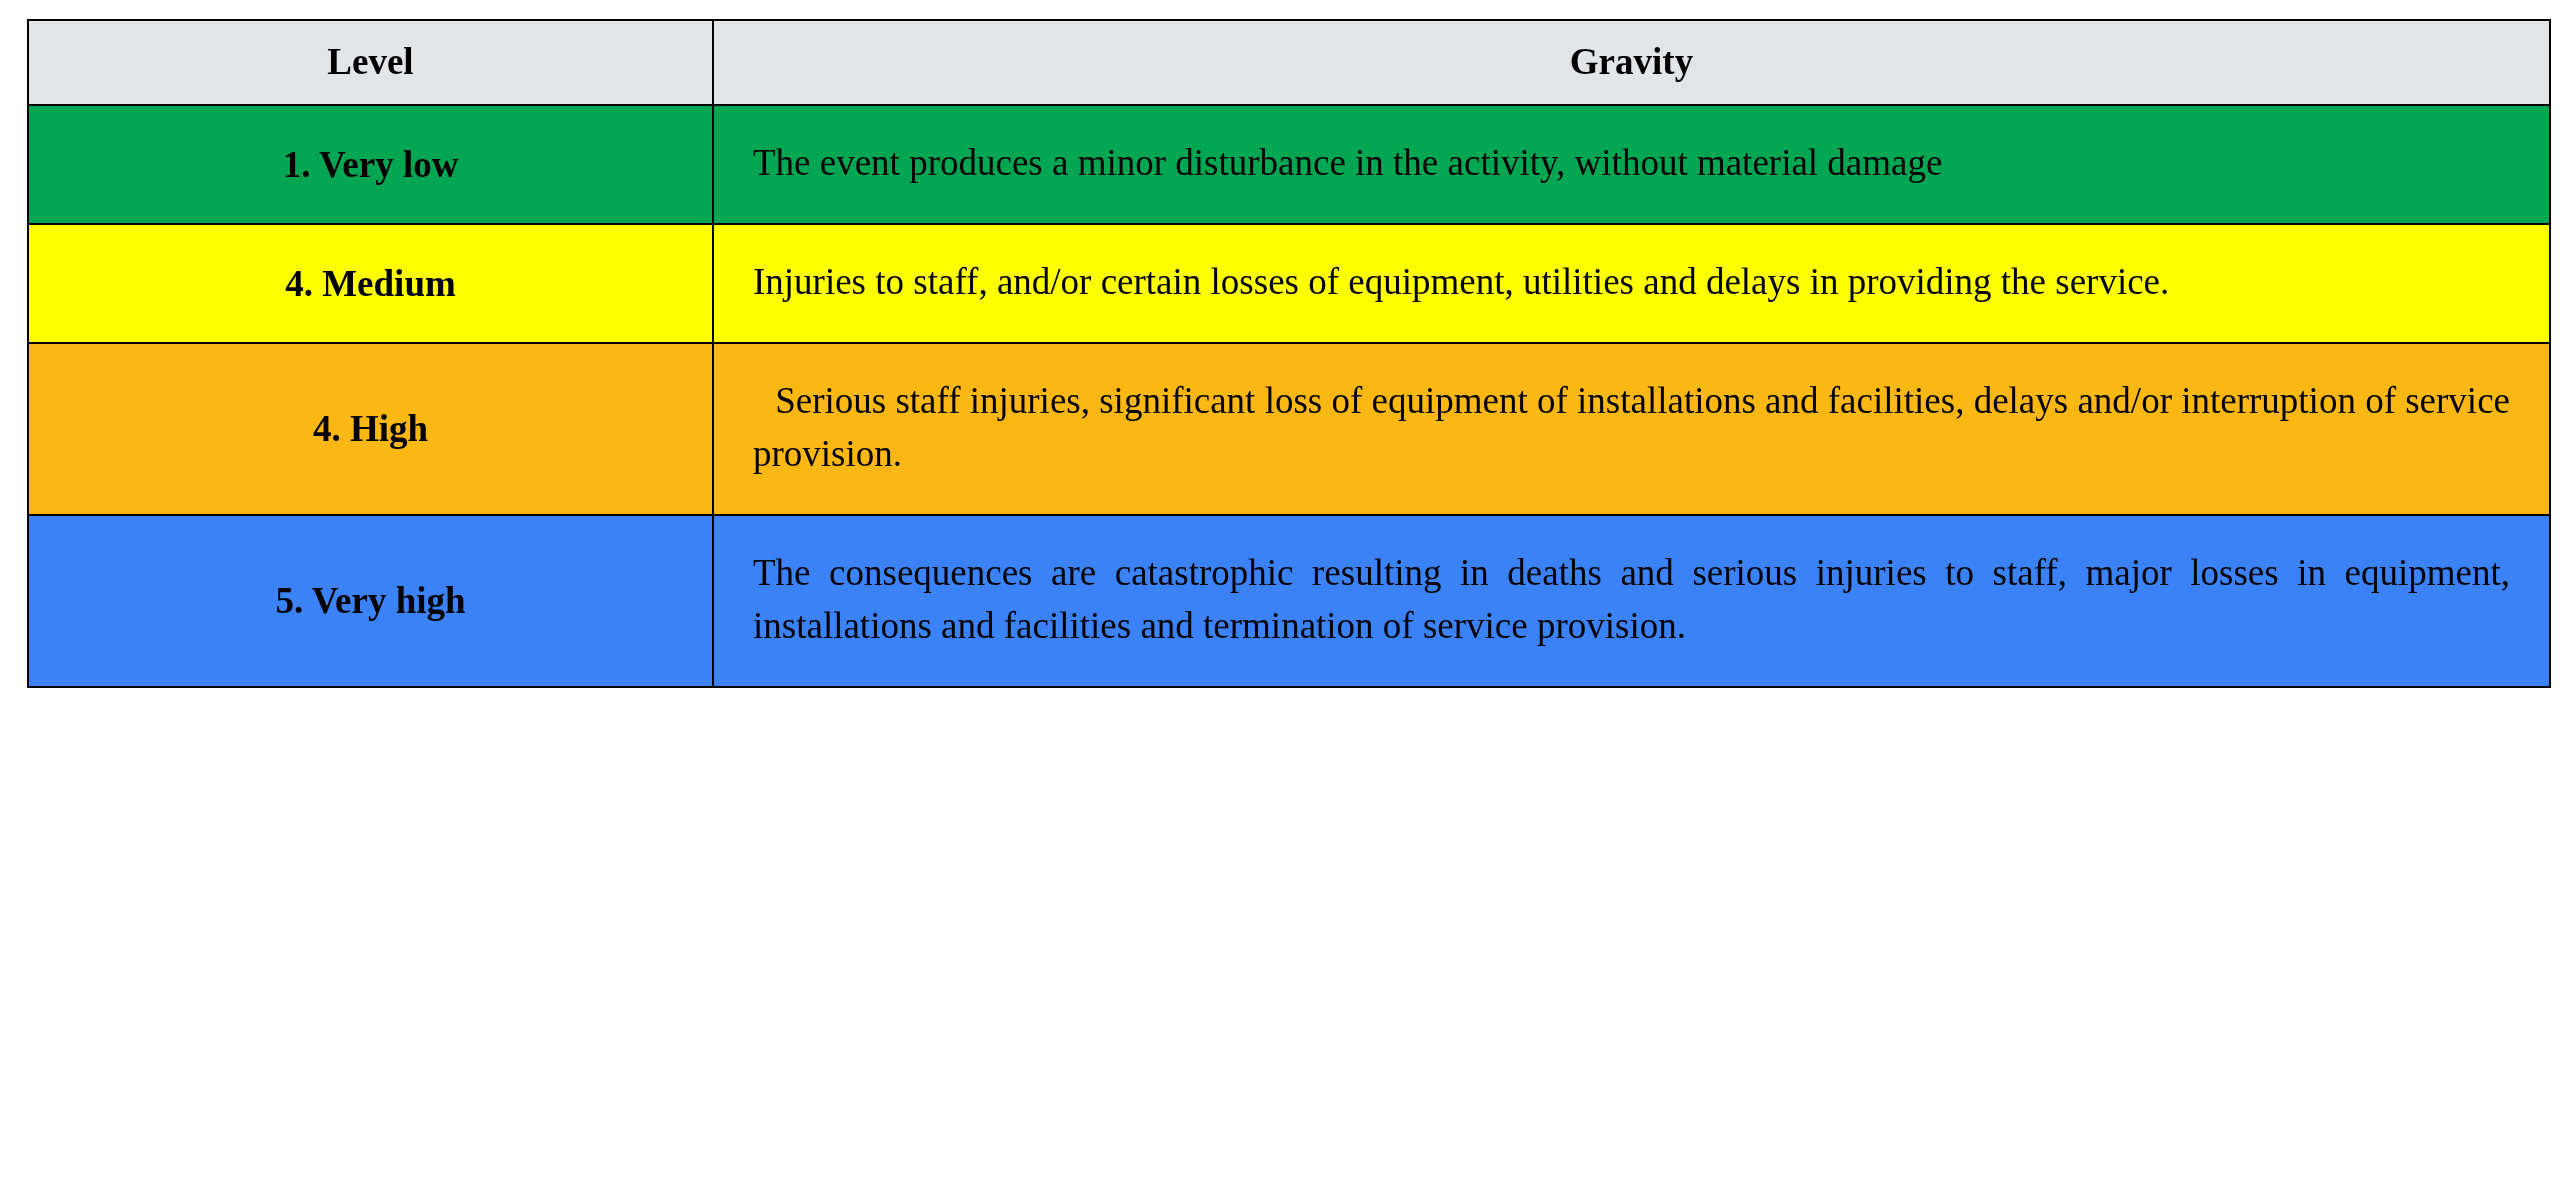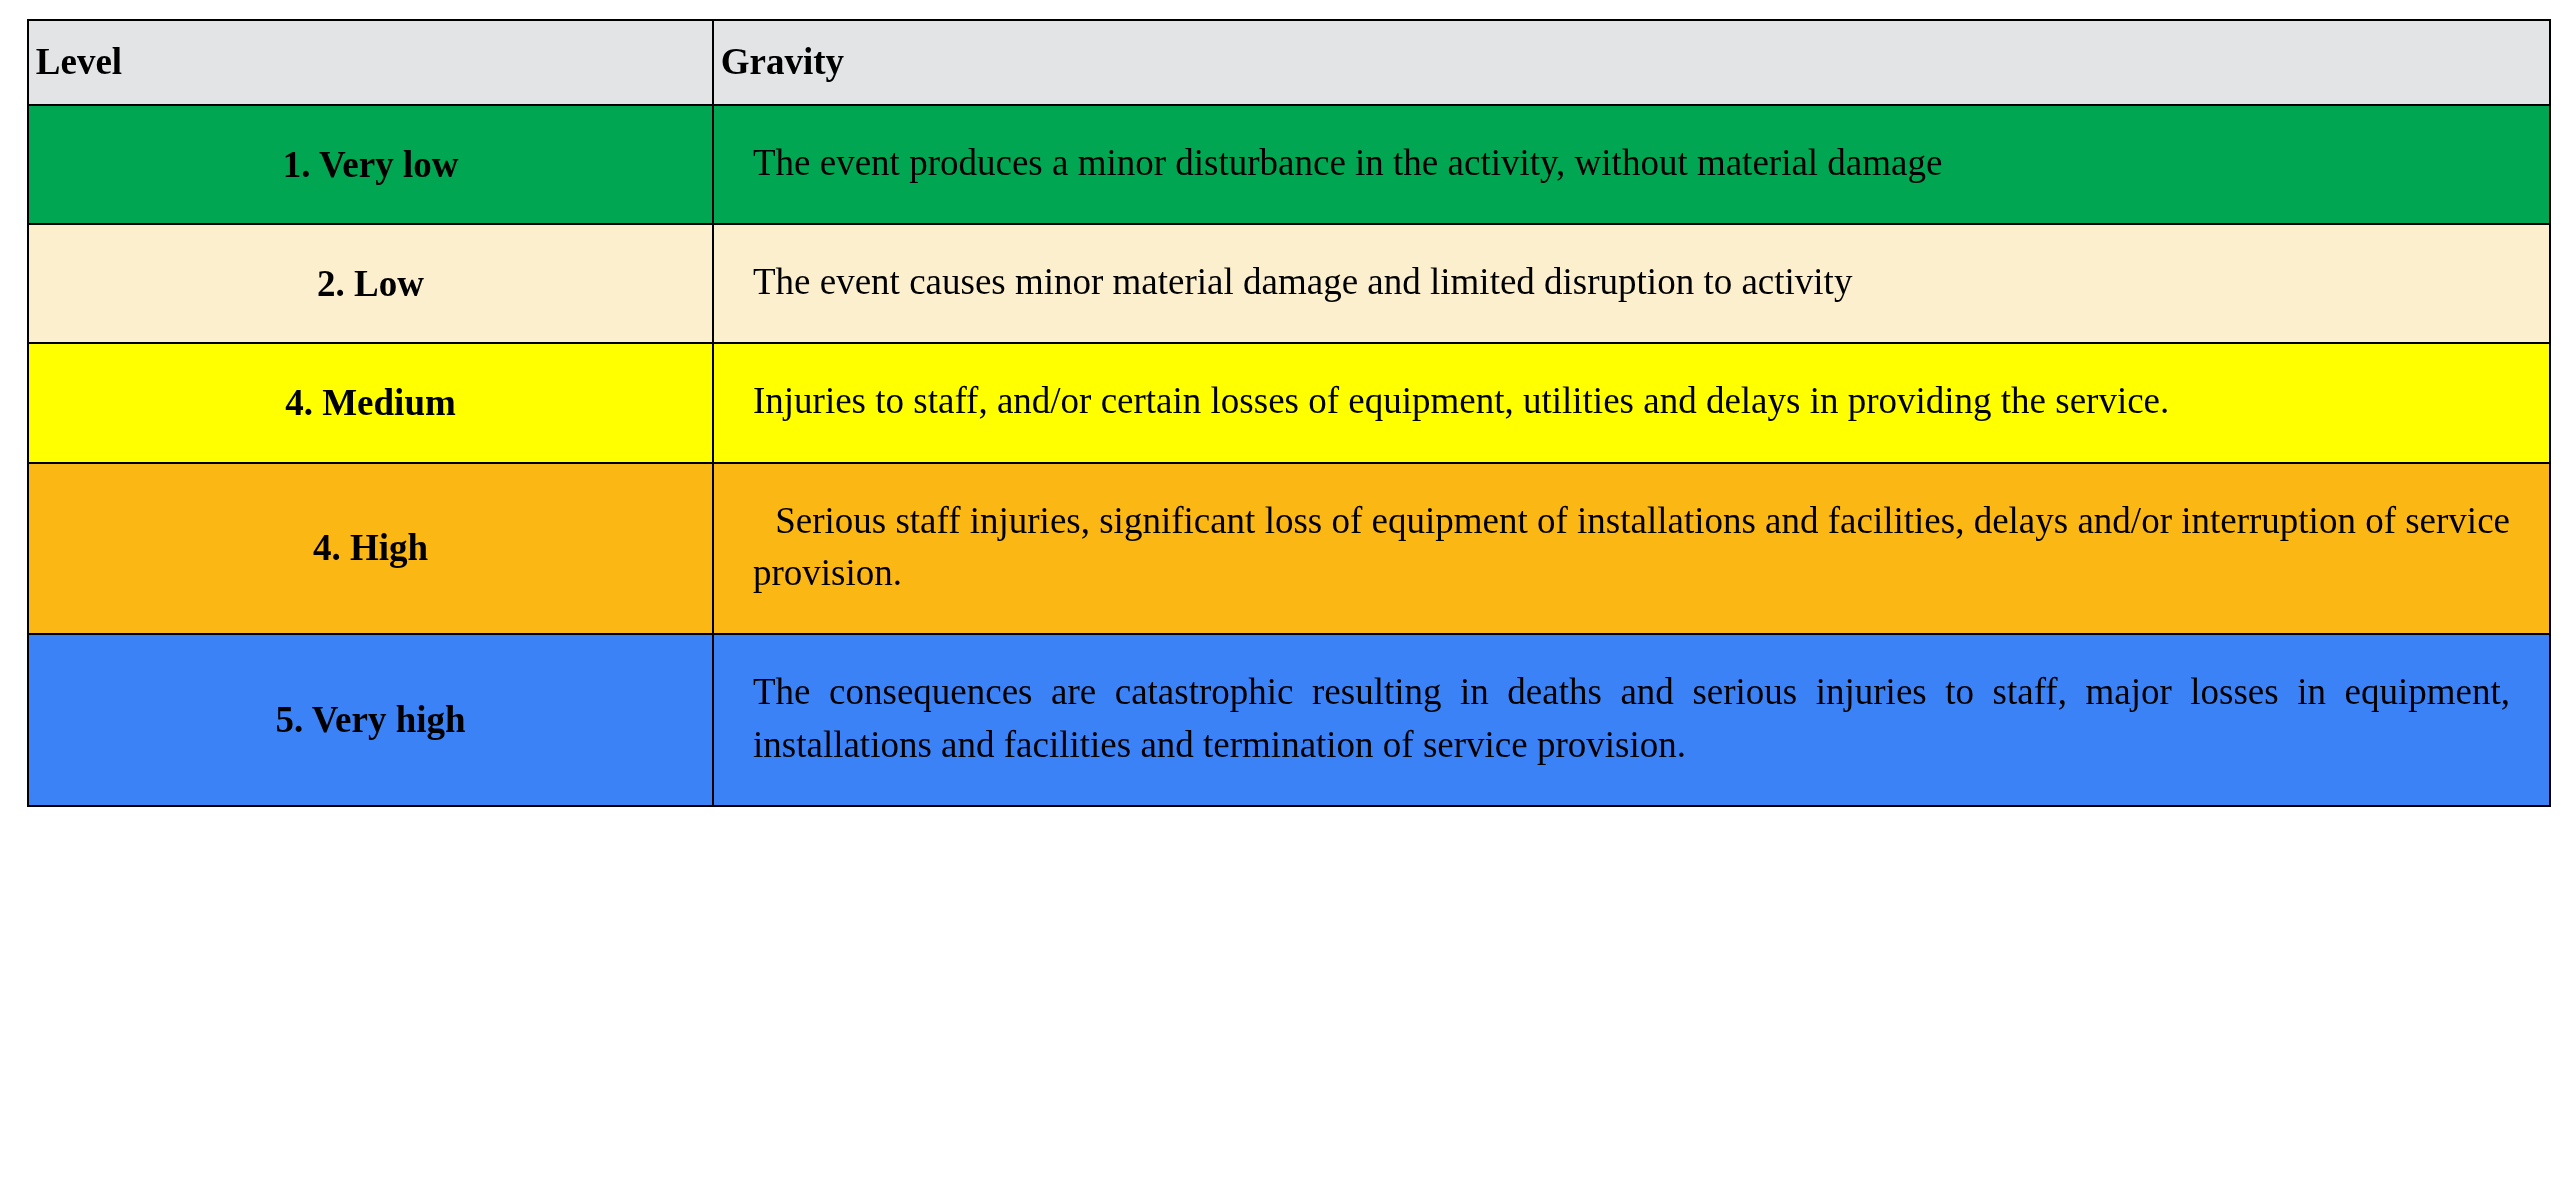--- a/index.html
+++ b/index.html
@@ -33,21 +33,21 @@
   table.risk-table td {
     border: 2px solid #000000;
     vertical-align: middle;
   }
 
   thead th {
     background: #e3e4e6;
     font-weight: bold;
     font-size: 37px;
     line-height: 1.25;
-    text-align: left;
+    text-align: center;
     padding: 17.7px 6.8px 19px 6.8px;
     color: #000000;
   }
 
   td.level-cell {
     text-align: center;
     font-weight: bold;
     font-size: 37px;
     line-height: 1.3;
     color: #000000;
@@ -82,26 +82,20 @@
         <th>Gravity</th>
       </tr>
     </thead>
     <tbody>
         <tr style="background: rgb(0, 166, 81);">
           <td class="level-cell">1. Very low</td>
           <td class="gravity-cell">
             <p>The event produces a minor disturbance in the activity, without material damage</p>
           </td>
         </tr>
-        <tr style="background: rgb(252, 239, 205);">
-          <td class="level-cell">2. Low</td>
-          <td class="gravity-cell">
-            <p>The event causes minor material damage and limited disruption to activity</p>
-          </td>
-        </tr>
         <tr style="background: rgb(255, 255, 0);">
           <td class="level-cell">4. Medium</td>
           <td class="gravity-cell" style="text-align: left;">
             <p>Injuries to staff, and/or certain losses of equipment, utilities and delays in providing the service.</p>
           </td>
         </tr>
         <tr style="background: rgb(251, 183, 19);">
           <td class="level-cell">4. High</td>
           <td class="gravity-cell" style="text-align: right;">
             <p>Serious staff injuries, significant loss of equipment of installations and facilities, delays and/or interruption of service provision.</p>

